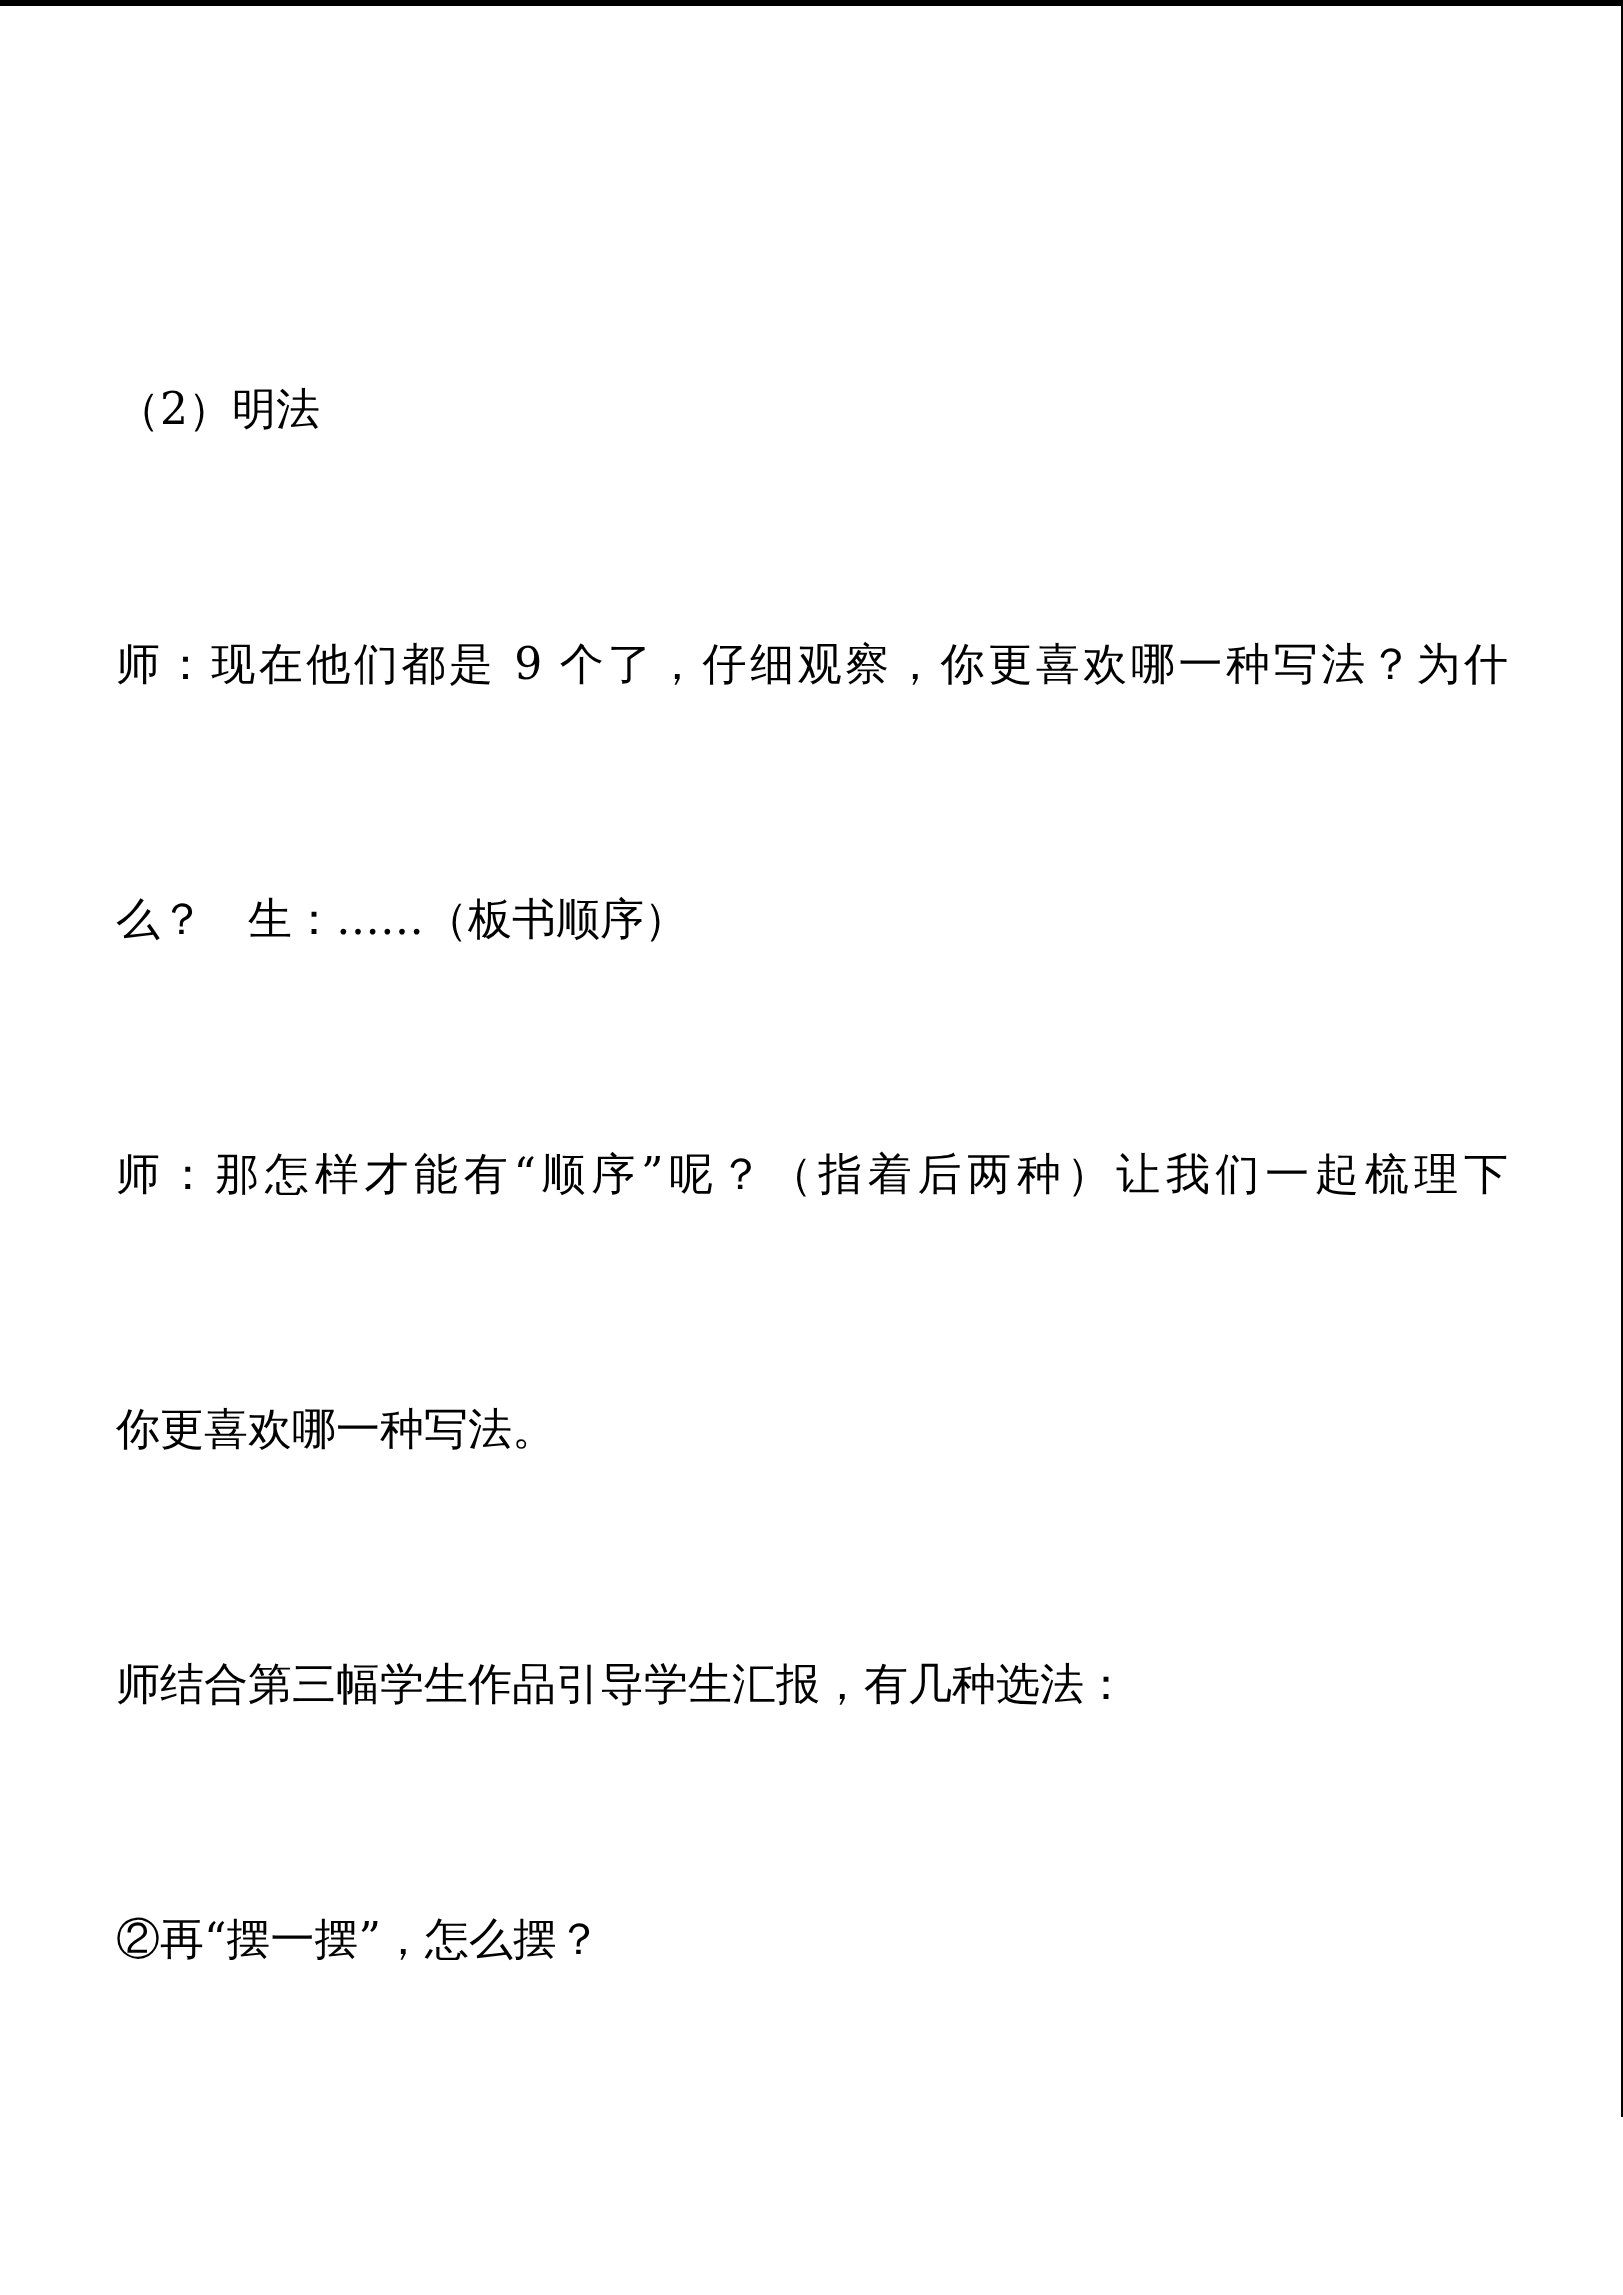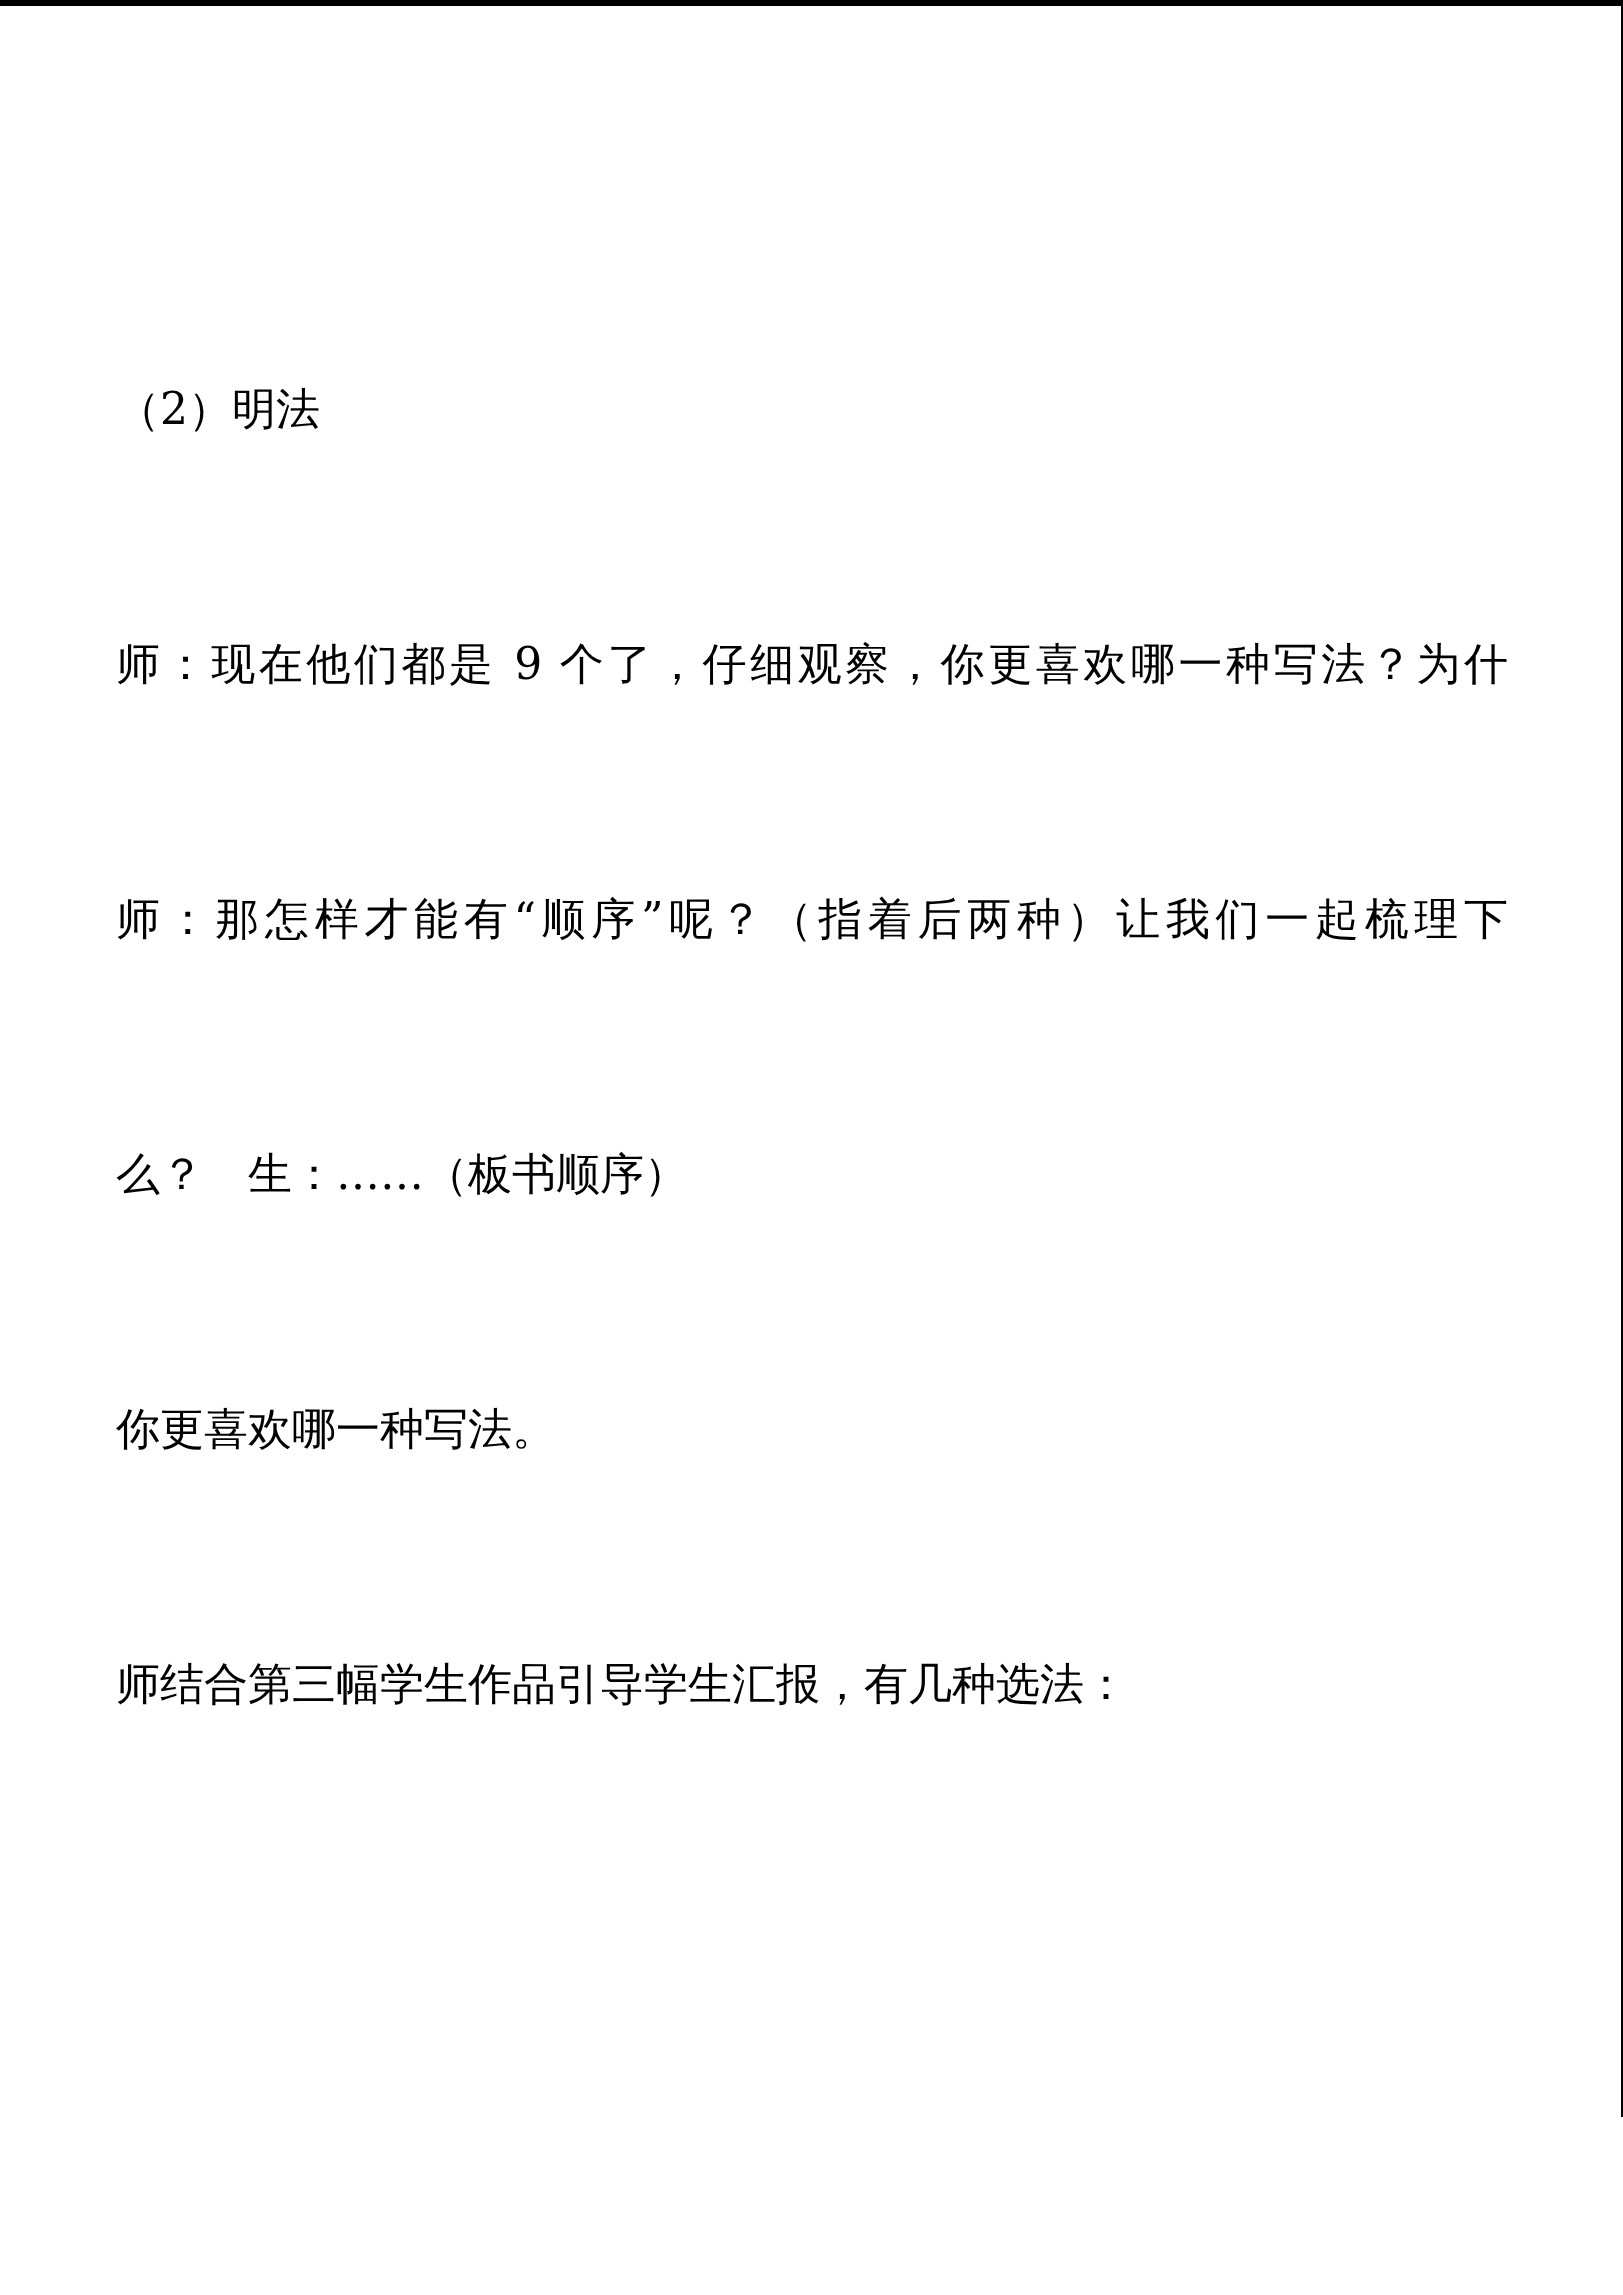--- a/index.html
+++ b/index.html
@@ -50,24 +50,25 @@
 </head>
 <body>
 
 <div class="page">
   <div class="top-border"></div>
   <div class="right-border"></div>
 
   <div class="content">
     <div class="line">（2）明法</div>
     <div class="line fill">师：现在他们都是 9 个了，仔细观察，你更喜欢哪一种写法？为什</div>
+    <div class="line">么？　生：……（板书顺序）</div>
     <div class="line fill">师：那怎样才能有“顺序”呢？（指着后两种）让我们一起梳理下</div>
-    <div class="line">么？　生：……（板书顺序）</div>
     <div class="line">你更喜欢哪一种写法。</div>
     <div class="line">师结合第三幅学生作品引导学生汇报，有几种选法：</div>
+    <div class="line">②再“摆一摆”，怎么摆？</div>
     
     
     
     
     
     
     
     
     
     

